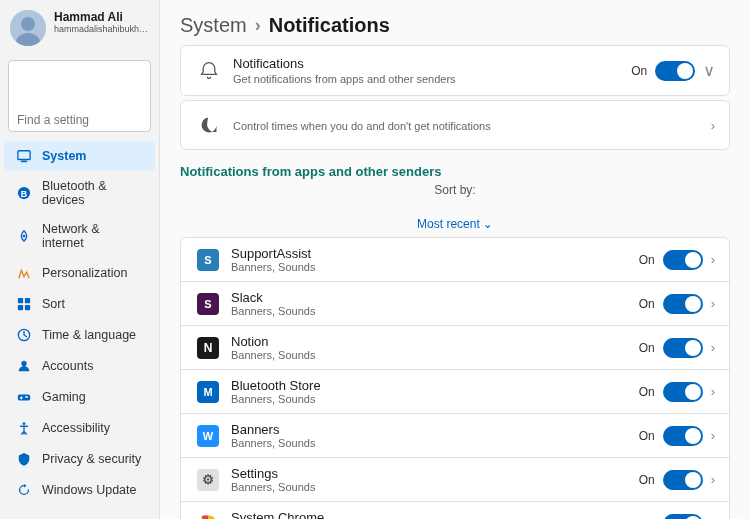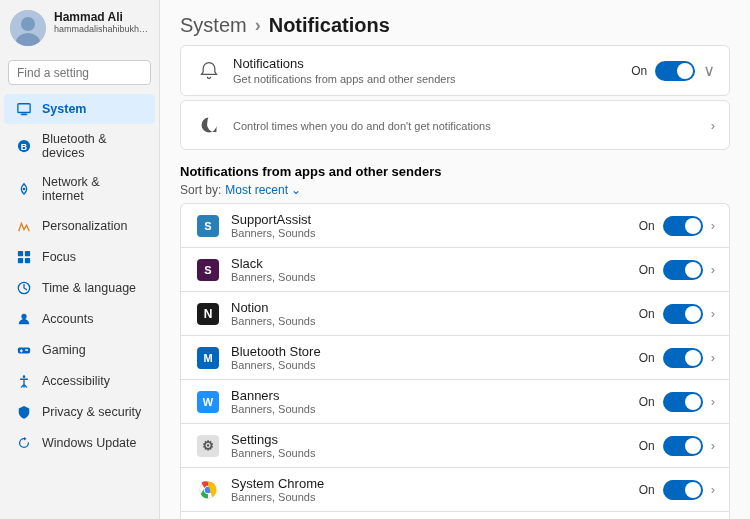--- a/index.html
+++ b/index.html
@@ -59,20 +59,21 @@
       padding: 4px 8px;
       gap: 6px;
     }
     .search-box input {
       border: none;
       outline: none;
       font-size: 12px;
       background: transparent;
       flex: 1;
       color: #ef4444;
+      margin-top: 48px;
     }
     .search-icon-svg { color: #666; flex-shrink: 0; }
 
     .sidebar-nav { margin-top: 4px; flex: 1; overflow-y: auto; }
 
     .sidebar-item {
       display: flex;
       align-items: center;
       padding: 7px 12px;
       gap: 10px;
@@ -184,29 +185,30 @@
     .expand-arrow { color: #888; font-size: 16px; }
 
     
     .section-header {
       margin-top: 14px;
       margin-bottom: 6px;
     }
     .section-title {
       font-size: 13px;
       font-weight: 600;
-      color: #000000;
+      color: #0f766e;
       margin-bottom: 4px;
     }
     .sort-row {
       display: flex;
       align-items: center;
-      gap: 4px;
+      gap: 20px;
       font-size: 12px;
       color: #333;
+      flex-direction: column;
     }
     .sort-label { color: #555; }
     .sort-value { color: #0067c0; cursor: pointer; display: flex; align-items: center; gap: 3px; }
 
     
     .app-row {
       background: #fff;
       border: 1px solid #e0e0e0;
       border-radius: 0;
       display: flex;
@@ -309,21 +311,21 @@
   </div>
       <div class="sidebar-item">
     <span class="sidebar-icon">
           <svg width="14" height="14" viewBox="0 0 16 16" fill="#0067c0">
             <rect x="1" y="1" width="6" height="6" rx="1"></rect>
             <rect x="9" y="1" width="6" height="6" rx="1"></rect>
             <rect x="1" y="9" width="6" height="6" rx="1"></rect>
             <rect x="9" y="9" width="6" height="6" rx="1"></rect>
           </svg>
         </span>
-    <span>Focus</span>
+    <span>Sort</span>
   </div>
       <div class="sidebar-item">
     <span class="sidebar-icon">
           <svg width="14" height="14" viewBox="0 0 16 16" fill="none">
             <circle cx="8" cy="8" r="6.5" stroke="#0067c0" stroke-width="1.5"></circle>
             <path d="M8 4v4l3 2" stroke="#0067c0" stroke-width="1.5" stroke-linecap="round"></path>
           </svg>
         </span>
     <span>Time &amp; language</span>
   </div>

